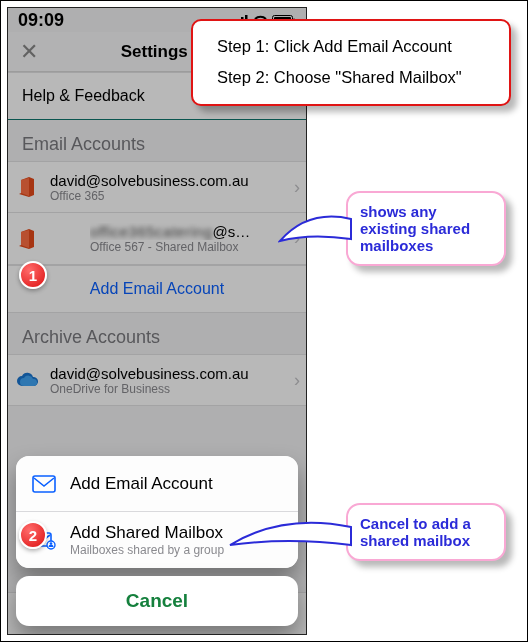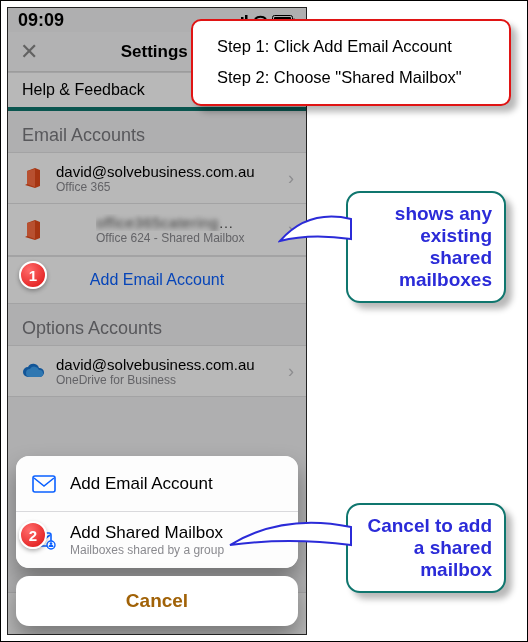--- a/index.html
+++ b/index.html
@@ -60,21 +60,21 @@
     padding: 14px 14px 6px;
     font-size: 18px;
     color: #7a7a7f;
   }
   .row {
     display: flex;
     align-items: center;
     background: #fff;
     border-top: 1px solid #e2e2e4;
     border-bottom: 1px solid #e2e2e4;
-    padding: 8px 12px;
+    padding: 8px 6px;
     min-height: 52px;
     position: relative;
   }
   .row + .row { border-top: none; gap: 40px; }
   .row .icon {
     width: 26px; height: 26px;
     flex-shrink: 0;
     display:flex; align-items:center; justify-content:center;
     margin-right: 10px;
   }
@@ -93,22 +93,22 @@
   }
   .blur-text {
     display:inline-block;
     filter: blur(2.5px);
     color:#555;
     letter-spacing:0.5px;
   }
   .hf-row {
     background:#fff;
     border-top:1px solid #e2e2e4;
-    border-bottom:4px solid #0f766e;
-    padding: 8px 14px;
+    border-bottom:1px solid #0f766e;
+    padding: 14px 14px;
     font-size:16px;
     color:#000;
   }
 
   
   .sheet-container {
     position:absolute;
     left:8px; right:8px; bottom:8px;
     z-index: 20;
   }
@@ -131,21 +131,21 @@
   .sheet-row .primary-s { font-size:17px; color:#000; }
   .sheet-row .secondary-s { font-size:12px; color:#8a8a8f; }
   .cancel {
     margin-top:8px;
     background:#fff;
     border-radius:13px;
     text-align:center;
     padding:14px 0;
     font-size:19px;
     font-weight:600;
-    color:#a16207;
+    color:#15803d;
     box-shadow: 0 12px 22px rgba(0,0,0,0.35);
   }
 
   
   .swipe-row {
     position:absolute;
     left:0; right:0; bottom:0;
     height:42px;
     background:#fff;
     border-top:1px solid #e2e2e4;
@@ -168,27 +168,27 @@
     font-size:15px;
     display:flex; align-items:center; justify-content:center;
     z-index:60;
     box-shadow: 0 2px 4px rgba(0,0,0,0.3);
   }
 
   
   .callout {
     position:absolute;
     background:#fff;
-    border:2px solid #0f766e;
+    border:2px solid #f9a8d4;
     border-radius:14px;
     padding:10px 12px;
     color:#2b2bd8;
-    font-size:19px;
+    font-size:15px;
     font-weight:600;
-    text-align:right;
+    text-align:left;
     width: 160px;
     box-shadow: 6px 6px 6px rgba(0,0,0,0.28);
     z-index:80;
   }
   .callout .tail {
     position:absolute;
   }
   .step-box {
     position:absolute;
     left: 190px; top: 18px;
@@ -261,30 +261,30 @@
     <span class="icon">
       <svg width="20" height="22" viewBox="0 0 20 22">
           <path d="M12 1 L4 4 L4 17 L2 18 L12 21 L17 19 L17 3 Z" fill="#e64a19"></path>
           <path d="M4 4 L12 2 L12 20 L4 17 Z" fill="#ff7043"></path>
         </svg>
     </span>
     <span class="texts">
       <div class="primary">
         <span class="blur-text">office365catering</span><span>@solvebusin…</span>
       </div>
-      <div class="secondary">Office 624 - Shared Mailbox</div>
+      <div class="secondary">Office 567 - Shared Mailbox</div>
     </span>
     <span class="chev">›</span>
   </div>
 
   <div class="link-row">
     <span>Add Email Account</span>
   </div>
 
-  <div class="section-header">Options Accounts</div>
+  <div class="section-header">Archive Accounts</div>
 
   <div class="row">
     <span class="icon">
       <svg width="24" height="16" viewBox="0 0 24 16">
           <path d="M7 14 A5 5 0 0 1 7 4 A6 6 0 0 1 18 5 A4.5 4.5 0 0 1 19 14 Z" fill="#1976d2"></path>
           <path d="M9 14 A4 4 0 0 1 9 6 A5 5 0 0 1 18 7 A3.5 3.5 0 0 1 19 14 Z" fill="#42a5f5"></path>
         </svg>
     </span>
     <span class="texts">
       <div class="primary">david@solvebusiness.com.au</div>

